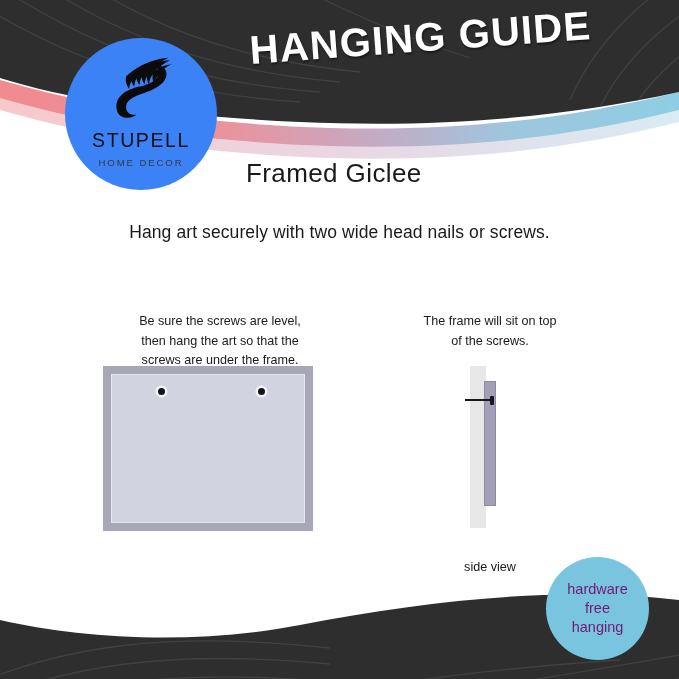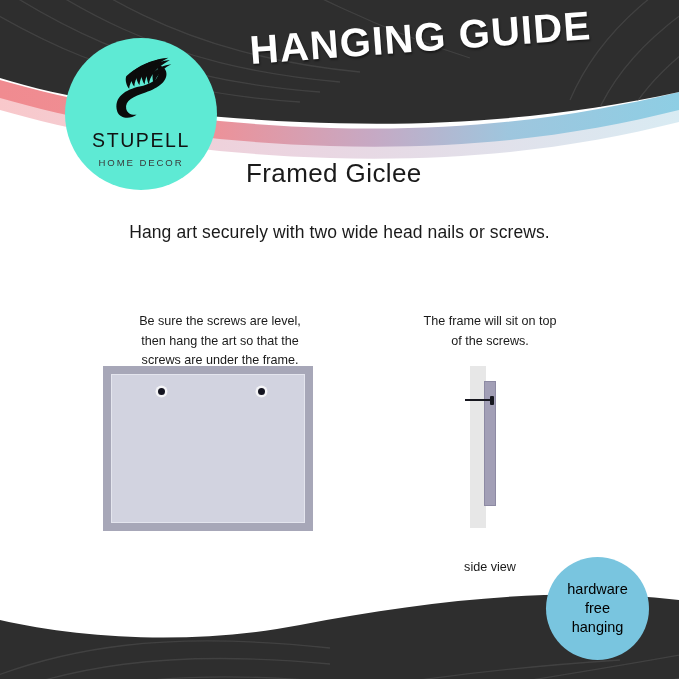--- a/index.html
+++ b/index.html
@@ -29,21 +29,21 @@
   }
 
   
   #logo-badge {
     position: absolute;
     left: 65px;
     top: 38px;
     width: 152px;
     height: 152px;
     border-radius: 50%;
-    background: #5eead4;
+    background: #3b82f6;
     box-shadow: 0 0 0 0 rgba(0,0,0,0);
     display: flex;
     flex-direction: column;
     align-items: center;
     justify-content: flex-start;
     padding-top: 16px;
     box-sizing: border-box;
     z-index: 6;
   }
   #logo-mark {
@@ -220,21 +220,21 @@
     border-radius: 50%;
     background: #79c5df;
     display: flex;
     flex-direction: column;
     align-items: center;
     justify-content: center;
     z-index: 8;
   }
   #hardware-badge span {
     display: block;
-    color: #000000;
+    color: #701a75;
     font-size: 14.5px;
     line-height: 1.33;
     font-weight: 400;
     text-align: center;
     white-space: nowrap;
   }
 </style>
 </head>
 <body>
 

